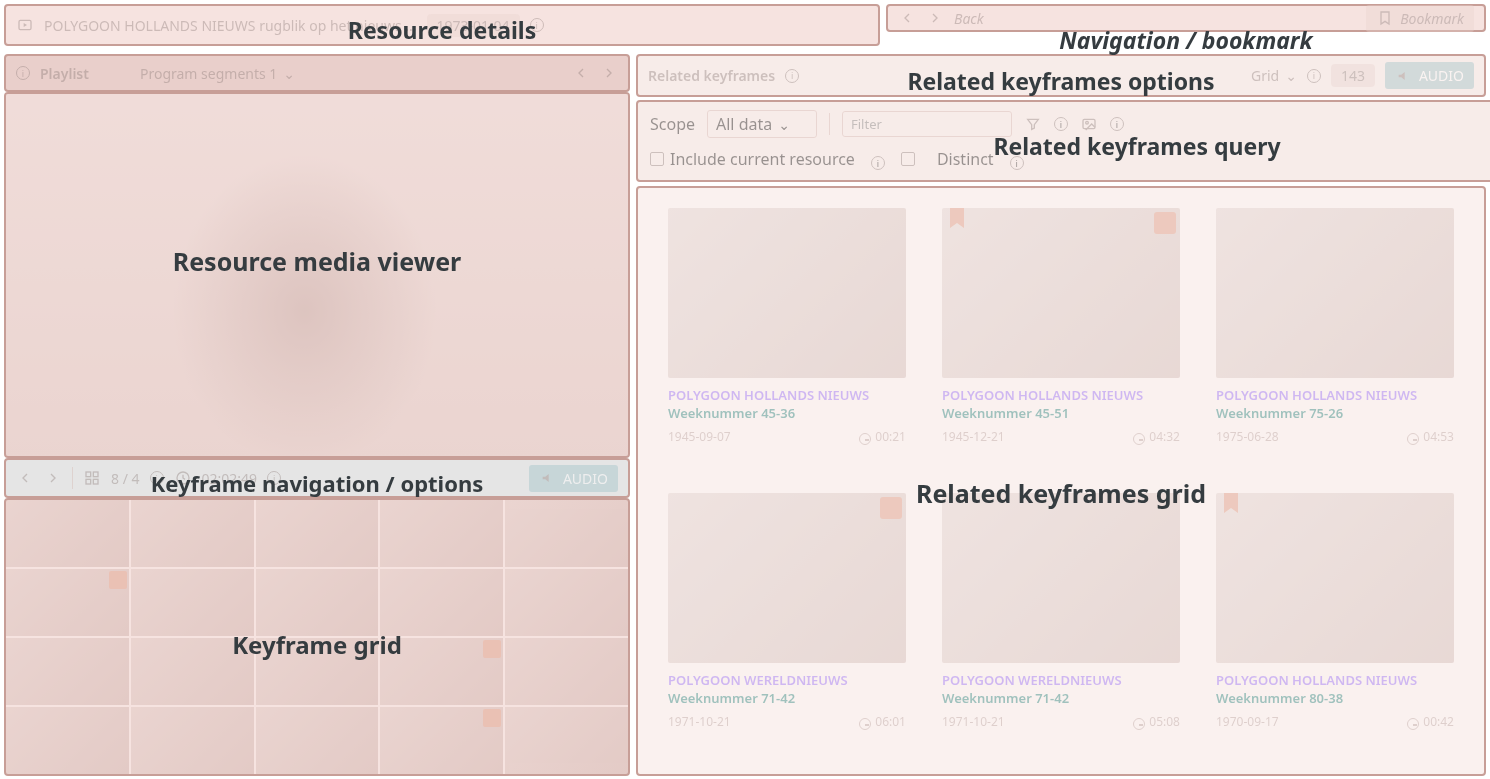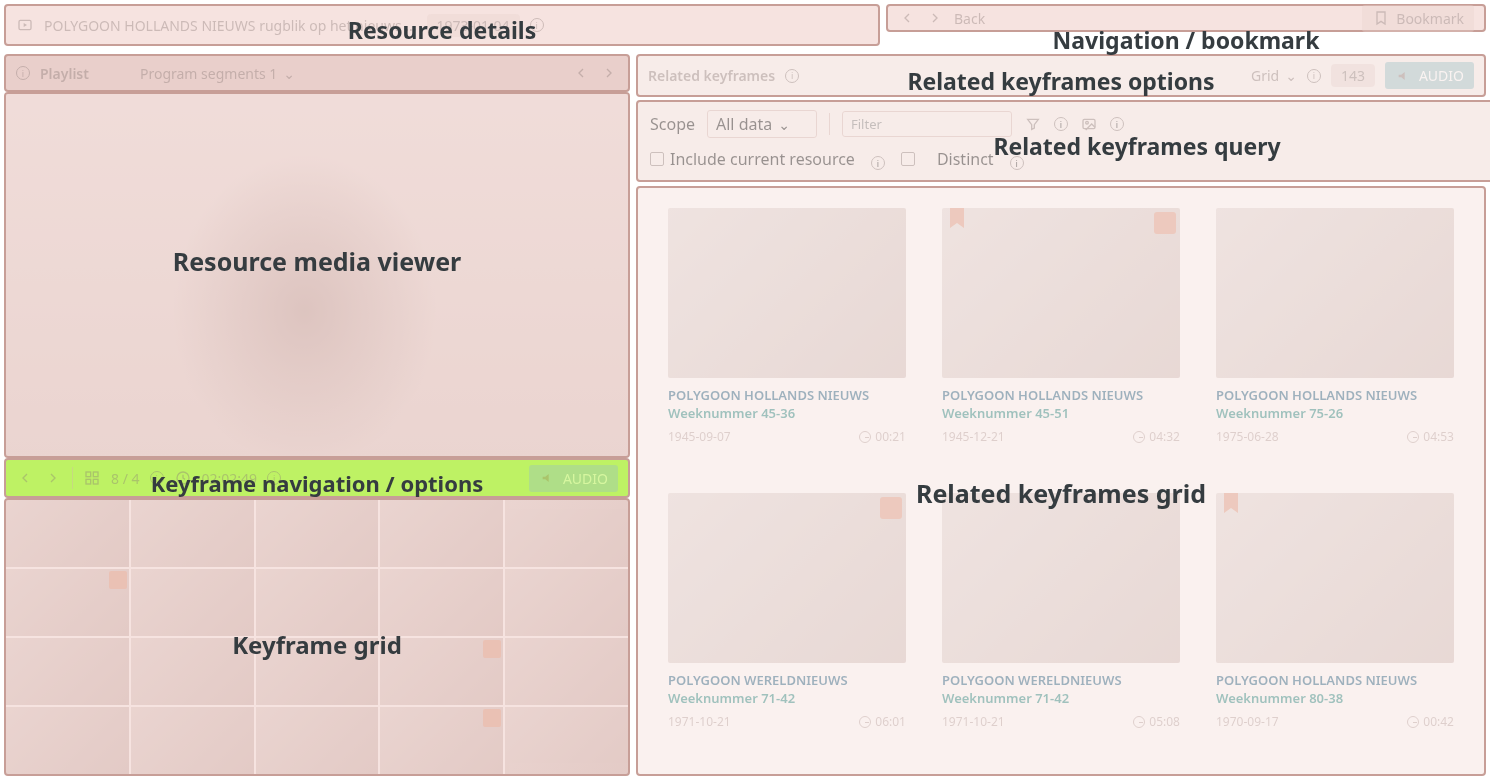--- a/index.html
+++ b/index.html
@@ -39,24 +39,24 @@
   .thumbs{position:absolute;inset:0;display:grid;grid-template-columns:repeat(5,1fr);gap:2px;padding:0;}
   .thumb{background:linear-gradient(135deg,#d8bdb7,#c5a39c);position:relative;}
   .thumb .tag{position:absolute;top:2px;right:2px;width:18px;height:18px;background:var(--badge-orange);border-radius:2px;}
 
   
   .cards{position:absolute;inset:0;padding:20px 30px;display:grid;grid-template-columns:repeat(3,1fr);gap:24px 36px;overflow:hidden;}
   .card{}
   .card .img{height:170px;background:linear-gradient(135deg,#decdc9,#cbb2ac);position:relative;border-radius:2px;}
   .card .img .bk{position:absolute;top:0;left:8px;width:14px;height:20px;background:#d98b6f;clip-path:polygon(0 0,100% 0,100% 100%,50% 75%,0 100%);}
   .card .img .tg{position:absolute;top:4px;right:4px;width:22px;height:22px;background:#d98b6f;border-radius:3px;}
-  .card .t1{color:#0c4a6e;font-weight:600;font-size:13px;margin-top:8px;}
+  .card .t1{color:#8b5cf6;font-weight:600;font-size:13px;margin-top:8px;}
   .card .t2{color:#0f766e;font-weight:600;font-size:13px;}
   .card .meta{display:flex;justify-content:space-between;color:#b29a96;font-size:12px;margin-top:6px;}
-  .card .meta .tc{display:flex;align-items:center;gap:4px;}
+  .card .meta .tc{display:flex;align-items:flex-end;gap:4px;}
   .card .meta .clk{width:12px;height:12px;border:1.5px solid #b29a96;border-radius:50%;position:relative;}
   .card .meta .clk::after{content:"";position:absolute;left:50%;top:50%;width:4px;height:1.5px;background:#b29a96;transform-origin:left;}
 
   input[type=text]{background:transparent;border:1px solid var(--border);border-radius:3px;padding:3px 8px;color:var(--text-faint);font-size:13px;}
 
   
   svg{width:16px;height:16px;stroke:currentColor;fill:none;stroke-width:2;}
 </style>
 </head>
 <body>
@@ -69,21 +69,21 @@
           <path d="M10 9l5 3-5 3z" fill="currentColor" stroke="none"></path>
         </svg>
       </span>
     <span style="font-weight:400">POLYGOON HOLLANDS NIEUWS               rugblik op het nieuws ...</span>
     <span class="pill">1973-01-04</span>
     <span class="info-dot">i</span>
   </div>
   <div class="overlay-label" style="top:8px;font-size:23px">Resource details</div>
 </div>
 
-<div class="panel" style="left:886px;top:4px;width:600px;height:28px;">
+<div class="panel" style="left:886px;top:4px;width:600px;height:28px;font-style:italic;">
   <div class="row ghost">
     <span class="icn">
         <svg viewBox="0 0 24 24">
           <path d="M15 6l-6 6 6 6"></path>
         </svg>
       </span>
     <span class="icn">
         <svg viewBox="0 0 24 24">
           <path d="M9 6l6 6-6 6"></path>
         </svg>
@@ -125,21 +125,21 @@
 </div>
 
 <div class="panel" style="left:4px;top:92px;width:626px;height:366px;">
   <div class="ghost" style="position:absolute;inset:0;background:
       radial-gradient(ellipse 220px 260px at 48% 60%, #b6948d 0%, transparent 60%),
       linear-gradient(180deg,#e8d3cf 0%,#d9beb8 100%);
       "></div>
   <div class="overlay-label" style="top:150px;font-size:25px">Resource media viewer</div>
 </div>
 
-<div class="panel" style="left:4px;top:458px;width:626px;height:40px;background:#bef264;">
+<div class="panel" style="left:4px;top:458px;width:626px;height:40px;background:#e5e5e5;">
   <div class="row ghost">
     <span class="icn">
         <svg viewBox="0 0 24 24">
           <path d="M15 6l-6 6 6 6"></path>
         </svg>
       </span>
     <span class="icn">
         <svg viewBox="0 0 24 24">
           <path d="M9 6l6 6-6 6"></path>
         </svg>

